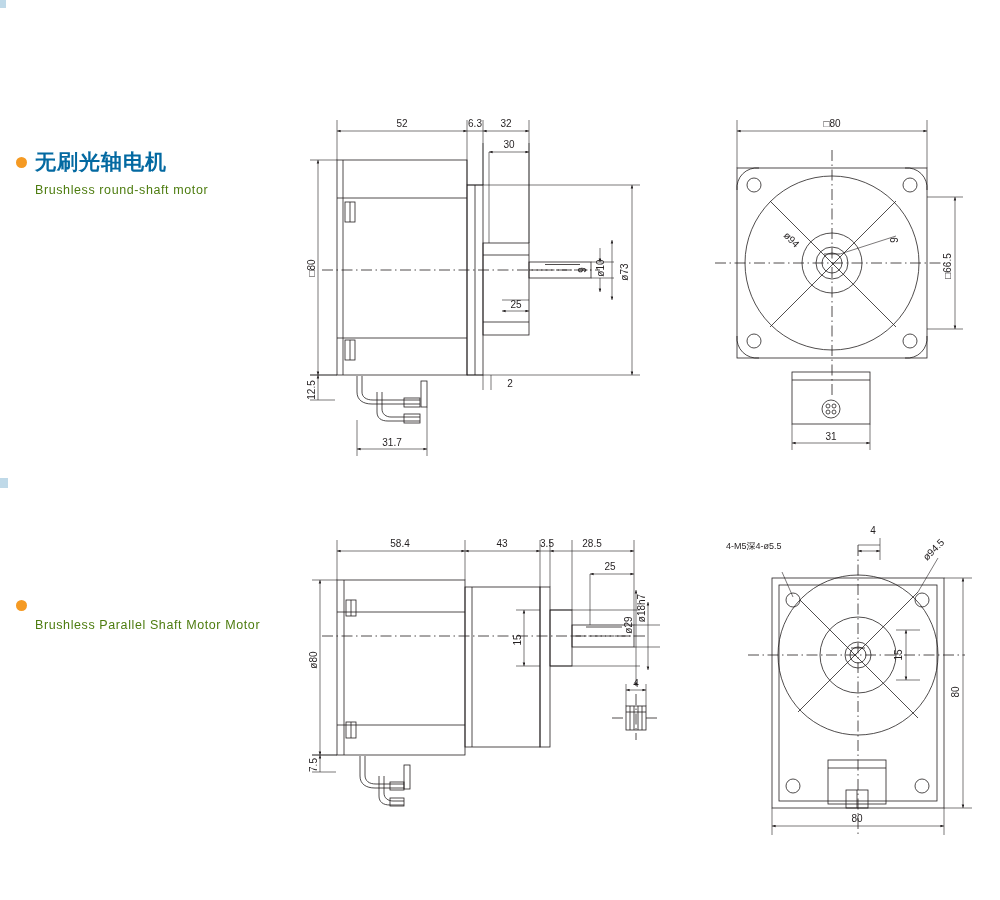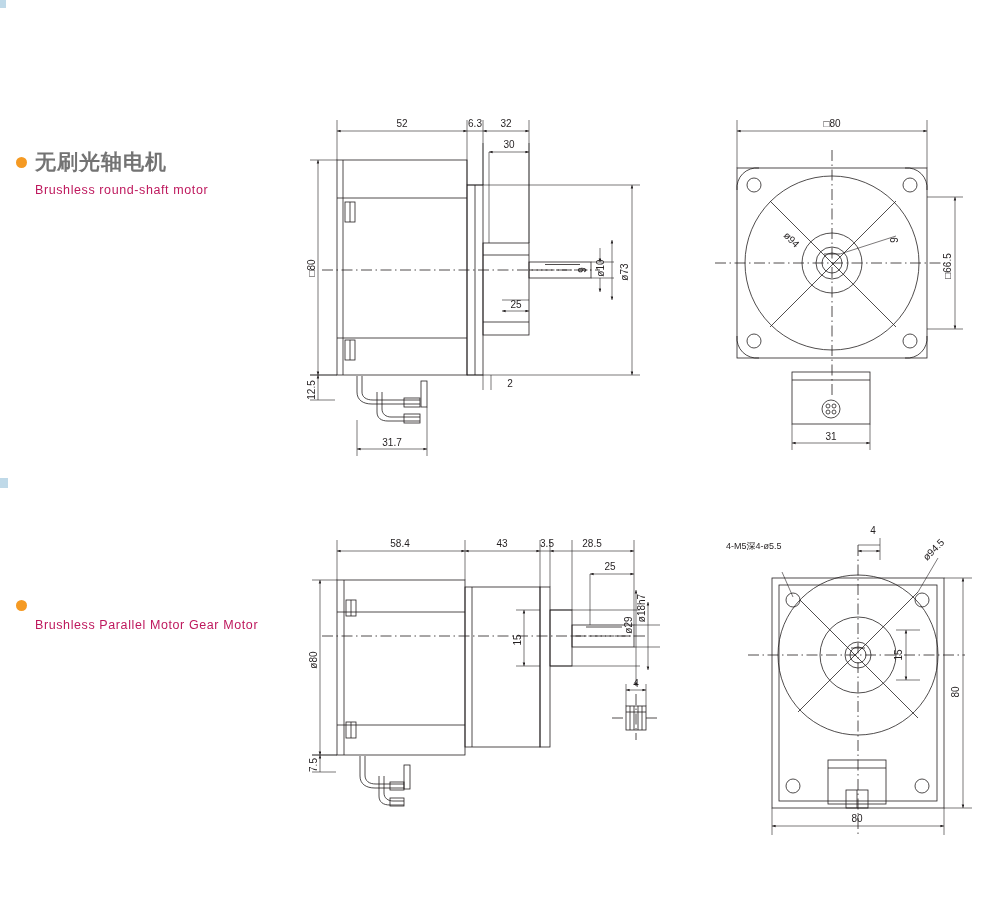--- a/index.html
+++ b/index.html
@@ -32,26 +32,26 @@
     width: 11px;
     height: 11px;
     border-radius: 50%;
     background: #f59a23;
     flex: 0 0 auto;
   }
   .title-cn {
     font-size: 21px;
     font-weight: bold;
     letter-spacing: 1px;
-    color: #737373;
+    color: #0369a1;
     white-space: nowrap;
   }
   .title-en {
     font-size: 12.5px;
-    color: #be185d;
+    color: #4d7c0f;
     letter-spacing: 0.6px;
     margin-top: 7px;
     margin-left: 19px;
     white-space: nowrap;
   }
   
   .edge-tick {
     position: absolute;
     background: #bfd9e8;
   }
@@ -81,21 +81,21 @@
       <span class="bullet"></span>
       <span class="title-cn">无刷光轴电机</span>
     </div>
     <div class="title-en">Brushless round-shaft motor</div>
   </div>
 
   <div class="section-title" style="left:16px; top:600px;">
     <div class="title-row">
       <span class="bullet"></span>
     </div>
-    <div class="title-en">Brushless Parallel Motor Gear Motor</div>
+    <div class="title-en">Brushless Parallel Shaft Motor Motor</div>
   </div>
 
   <svg class="drawing" viewBox="0 0 1000 900">
     <defs>
       <marker id="arrowEnd" markerWidth="7" markerHeight="7" refX="6" refY="2.2" orient="auto">
         <path d="M0,0 L6,2.2 L0,4.4 z" fill="#231f20"></path>
       </marker>
       <marker id="arrowStart" markerWidth="7" markerHeight="7" refX="0" refY="2.2" orient="auto">
         <path d="M6,0 L0,2.2 L6,4.4 z" fill="#231f20"></path>
       </marker>

